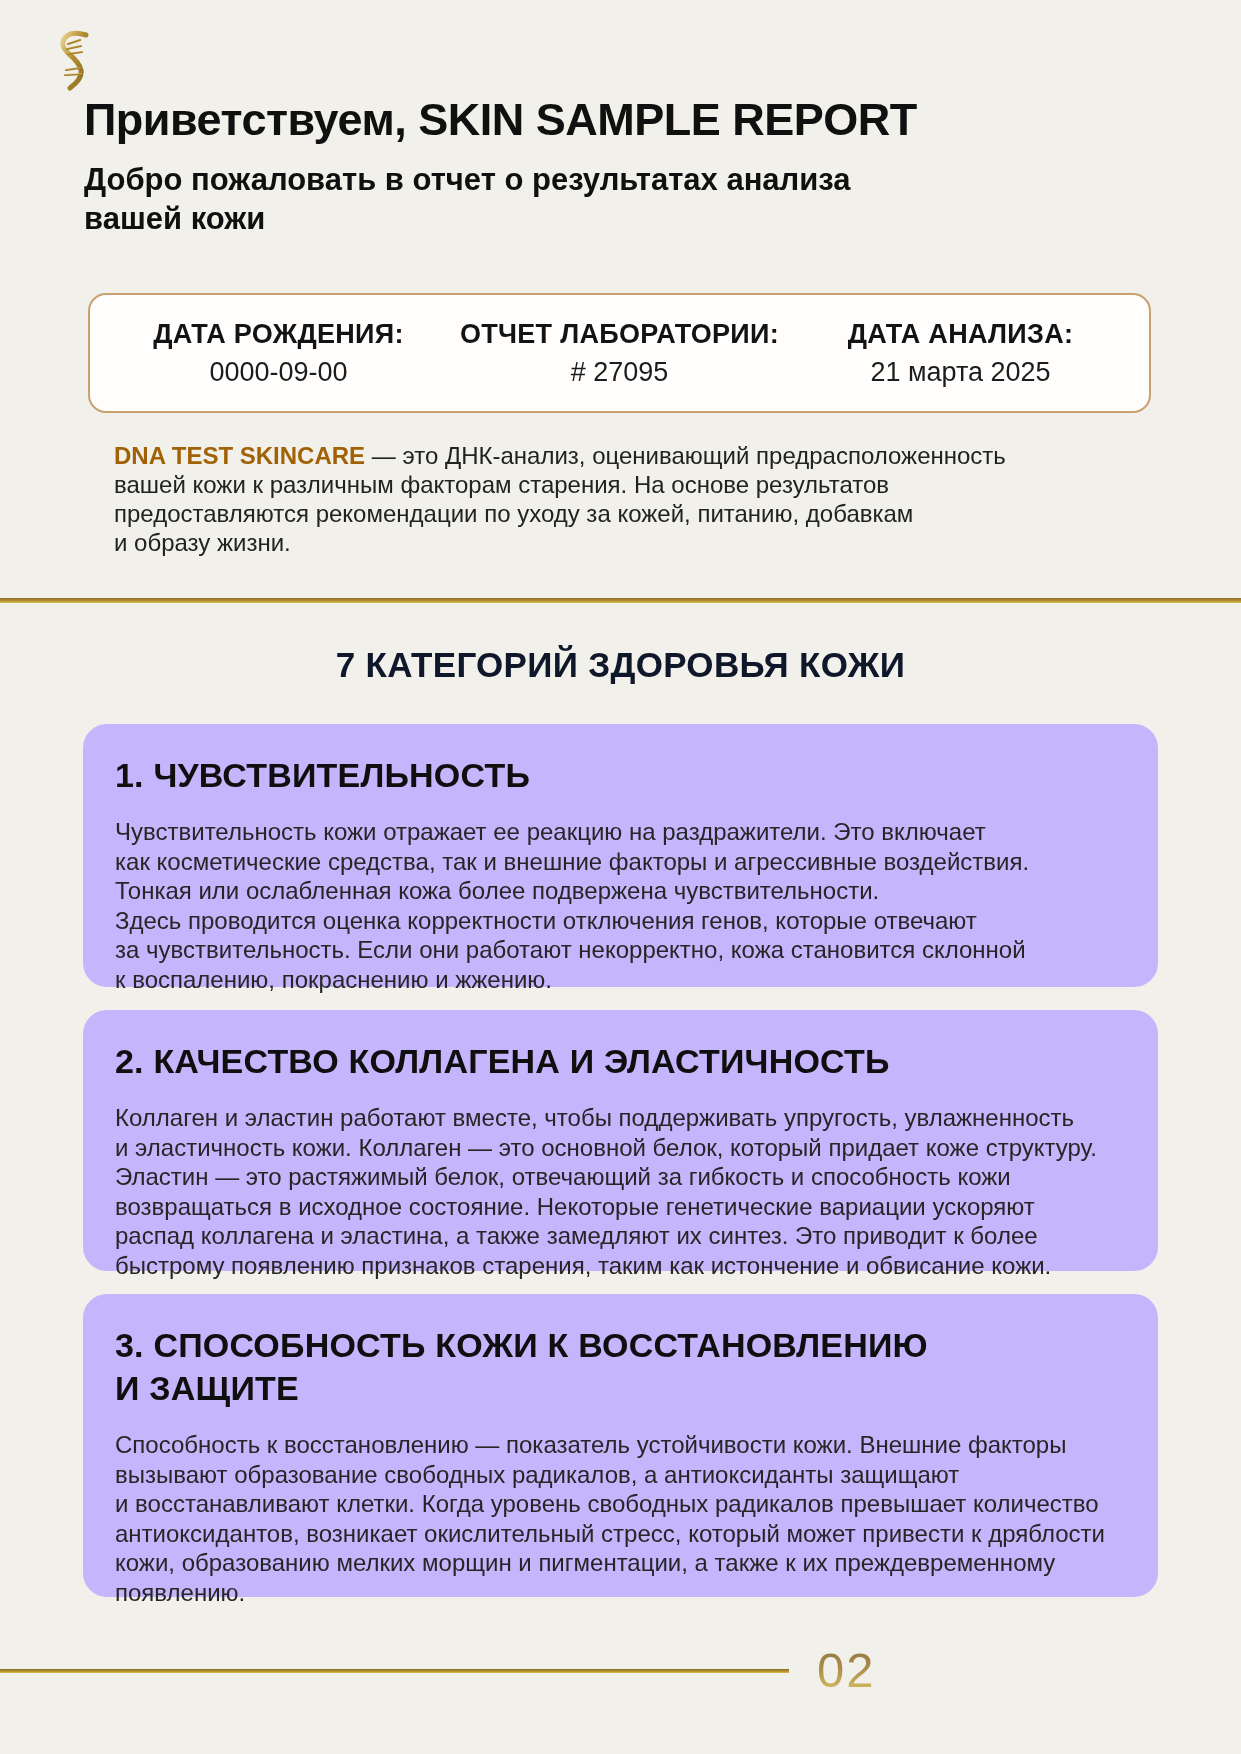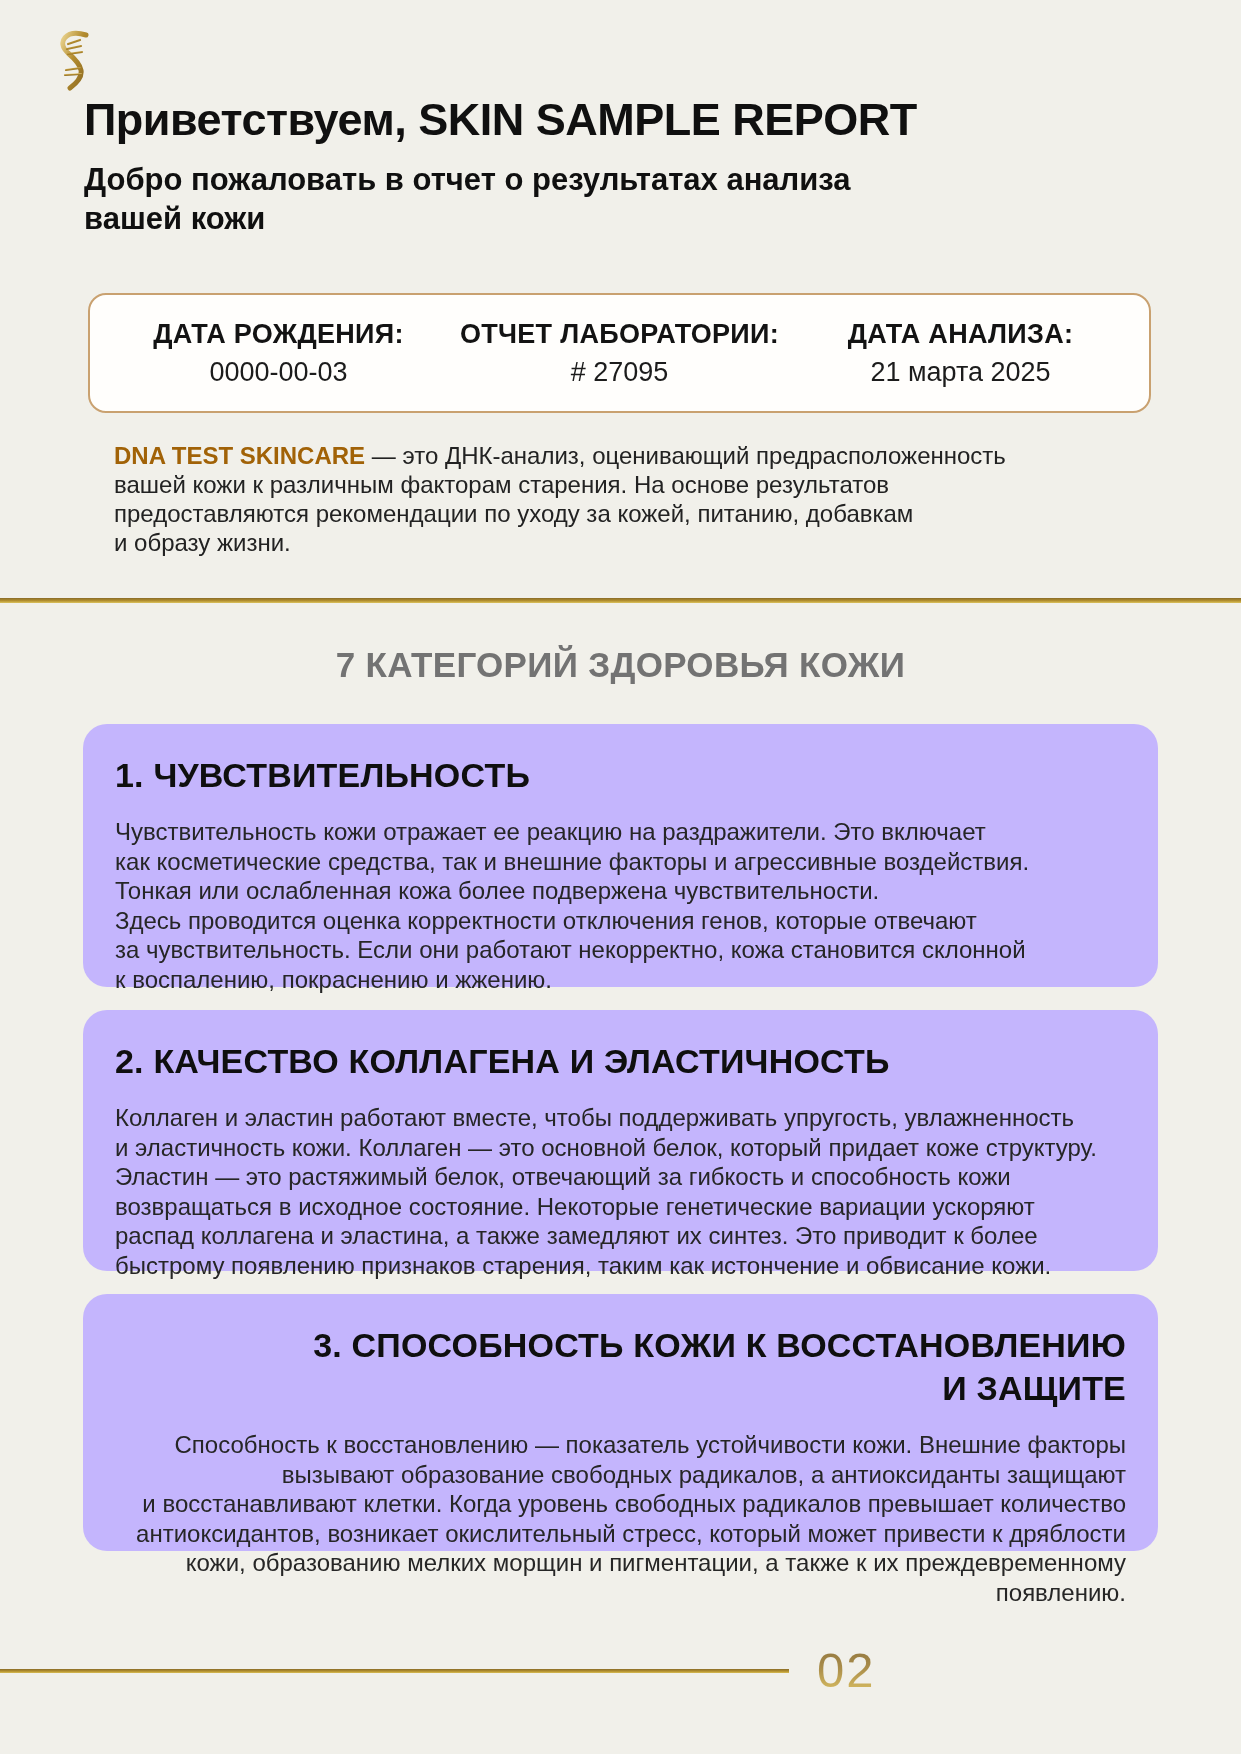--- a/index.html
+++ b/index.html
@@ -47,32 +47,32 @@
 
   .divider {
     left:0; top:598px; width:1241px; height:5px;
     background:linear-gradient(180deg,#8a6c28 0%, #b3902f 55%, #dcc35e 100%);
   }
 
   .section-heading {
     left:0; top:645px; width:1241px;
     text-align:center;
     font-size:35px; font-weight:700; letter-spacing:0.3px;
-    color:#737373;
+    color:#0f172a;
   }
 
   .card {
     left:83px; width:1075px;
     background:#c4b5fd;
     border-radius:24px;
     padding:30px 32px;
   }
   .card-1 { top:724px; height:263px; }
   .card-2 { top:1010px; height:261px; }
-  .card-3 { top:1294px; height:257px;text-align:right; }
+  .card-3 { top:1294px; height:303px; }
   .card-title {
     font-size:34px; font-weight:800; letter-spacing:0.2px;
     color:#0f0f0f; line-height:43px; white-space:pre-line;
   }
   .card-body {
     margin-top:20px;
     font-size:24px; line-height:29.5px; color:#262626;
     white-space:pre-line;
   }
 
@@ -112,21 +112,21 @@
   </svg>
 </div>
 
 <h1 class="abs title">Приветствуем, SKIN SAMPLE REPORT</h1>
 <h2 class="abs subtitle">Добро пожаловать в отчет о результатах анализа
 вашей кожи</h2>
 
 <div class="abs info-box">
   <div class="info-field">
     <div class="info-label">ДАТА РОЖДЕНИЯ:</div>
-    <div class="info-value">0000-00-03</div>
+    <div class="info-value">0000-09-00</div>
   </div>
   <div class="info-field">
     <div class="info-label">ОТЧЕТ ЛАБОРАТОРИИ:</div>
     <div class="info-value"># 27095</div>
   </div>
   <div class="info-field">
     <div class="info-label">ДАТА АНАЛИЗА:</div>
     <div class="info-value">21 марта 2025</div>
   </div>
 </div>

